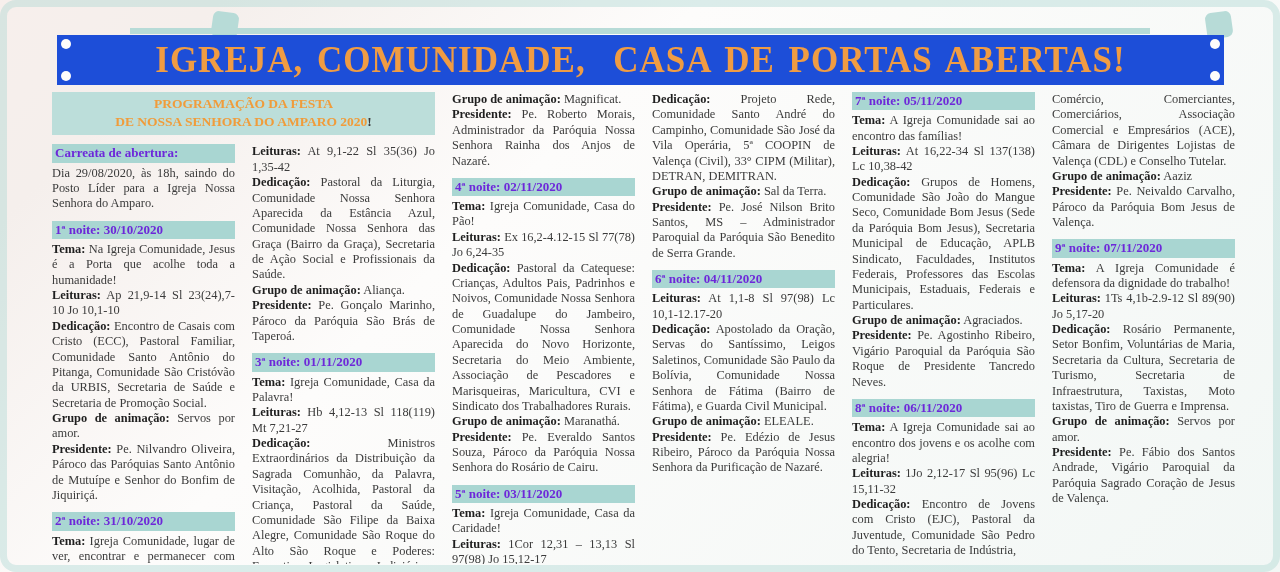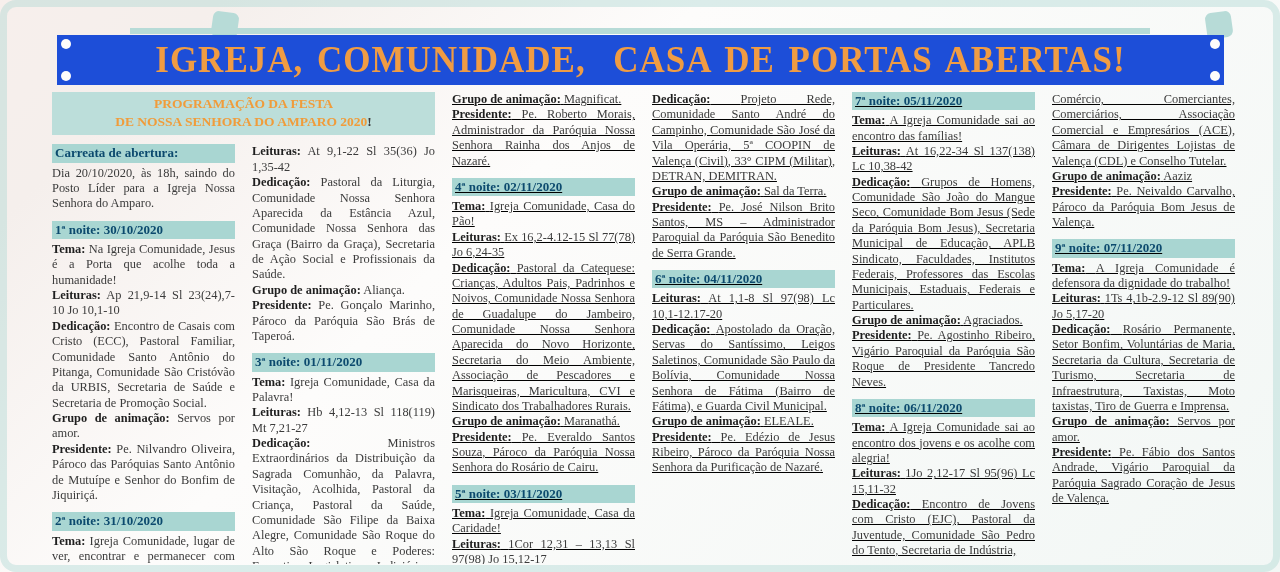--- a/index.html
+++ b/index.html
@@ -60,25 +60,25 @@
   .prog-header {
     background: #bcdeda;
     color: #f09c3b;
     font-weight: bold; font-size: 13.5px;
     text-align: center; line-height: 1.35;
     padding: 3px 0 4px;
     margin-bottom: 9px;
   }
   .prog-header .excl { color: #3a3a3a; }
   .cols2 { display: flex; gap: 17px; }
-  .cols-rest { display: flex; gap: 17px; flex: 1; text-decoration: underline; }
+  .cols-rest { display: flex; gap: 17px; flex: 1; }
   .col { width: 183px; flex: none; }
   .hl {
     background: #a9d6d2;
-    color: #0c4a6e;
+    color: #6d28d9;
     font-weight: bold; font-size: 13px;
     line-height: 1.4; padding: 0 3px;
     margin: 9px 0 3px;
   }
   .col > .hl:first-child { margin-top: 0; }
   p.para {
     margin: 0;
     font-size: 12.4px; line-height: 1.24;
     color: #3b3b3b;
     text-align: justify;
@@ -104,21 +104,21 @@
 
 <div class="content">
   <div class="group12">
     <div class="prog-header">
       <div>PROGRAMAÇÃO DA FESTA</div>
       <div><span>DE NOSSA SENHORA DO AMPARO 2020</span><span class="excl">!</span></div>
     </div>
     <div class="cols2">
         <div class="col">
           <div class="hl">Carreata de abertura:</div>
-          <p class="para"><span>Dia 20/10/2020, às 18h, saindo do Posto Líder para a Igreja Nossa Senhora do Amparo.</span></p>
+          <p class="para"><span>Dia 29/08/2020, às 18h, saindo do Posto Líder para a Igreja Nossa Senhora do Amparo.</span></p>
           <div class="hl">1ª noite: 30/10/2020</div>
           <p class="para"><strong>Tema:</strong> <span>Na Igreja Comunidade, Jesus é a Porta que acolhe toda a humanidade!</span></p>
           <p class="para"><strong>Leituras:</strong> <span>Ap 21,9-14  Sl 23(24),7-10  Jo 10,1-10</span></p>
           <p class="para"><strong>Dedicação:</strong> <span>Encontro de Casais com Cristo (ECC), Pastoral Familiar, Comunidade Santo Antônio do Pitanga, Comunidade São Cristóvão da URBIS, Secretaria de Saúde e Secretaria de Promoção Social.</span></p>
           <p class="para"><strong>Grupo de animação:</strong> <span>Servos por amor.</span></p>
           <p class="para"><strong>Presidente:</strong> <span>Pe. Nilvandro Oliveira, Pároco das Paróquias Santo Antônio de Mutuípe e Senhor do Bonfim de Jiquiriçá.</span></p>
           <div class="hl">2ª noite: 31/10/2020</div>
           <p class="para"><strong>Tema:</strong> <span>Igreja Comunidade, lugar de ver, encontrar e permanecer com Jesus!</span></p>
         </div>
         <div class="col">

